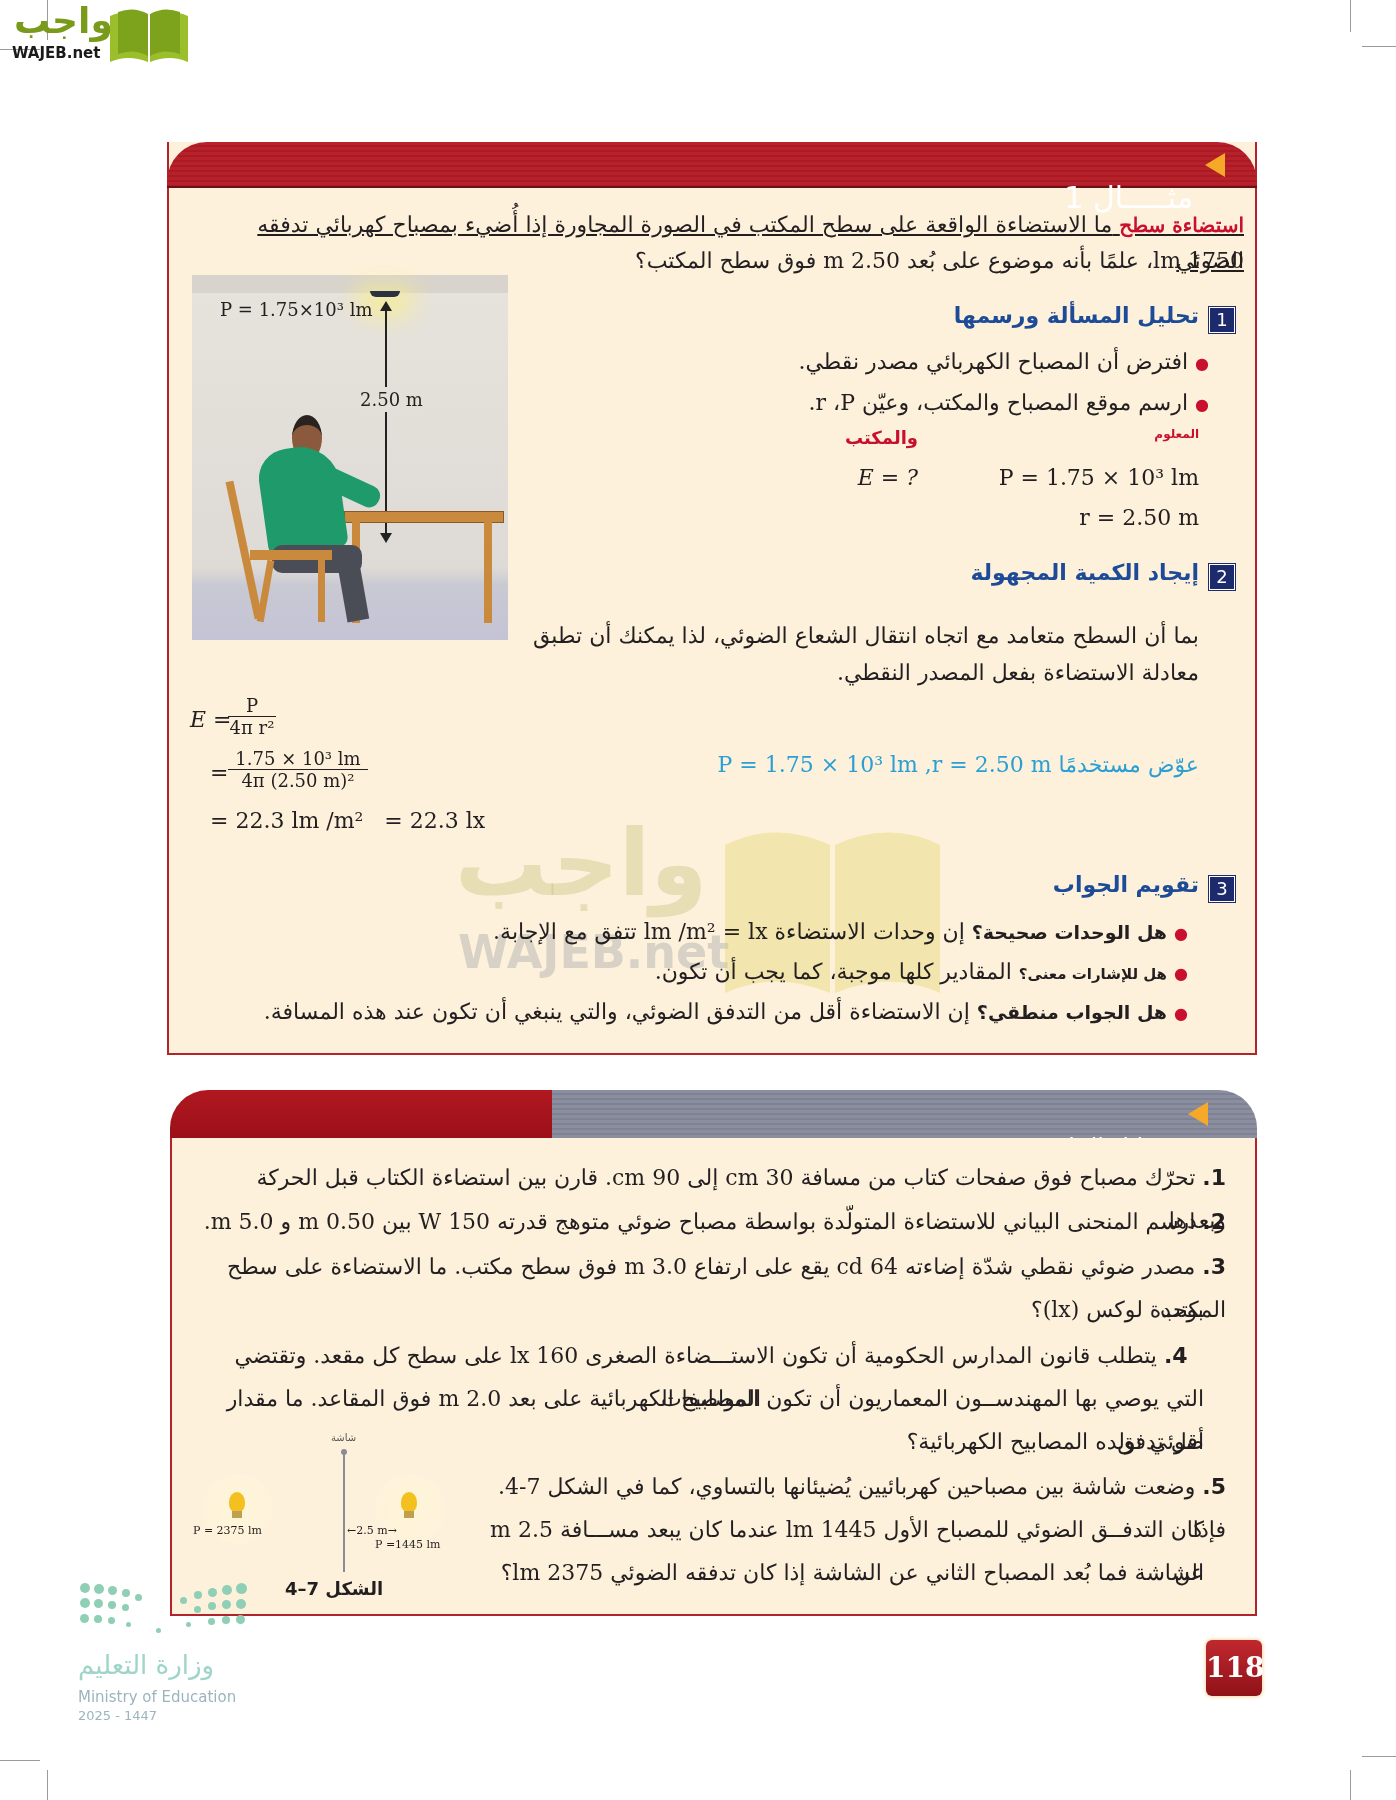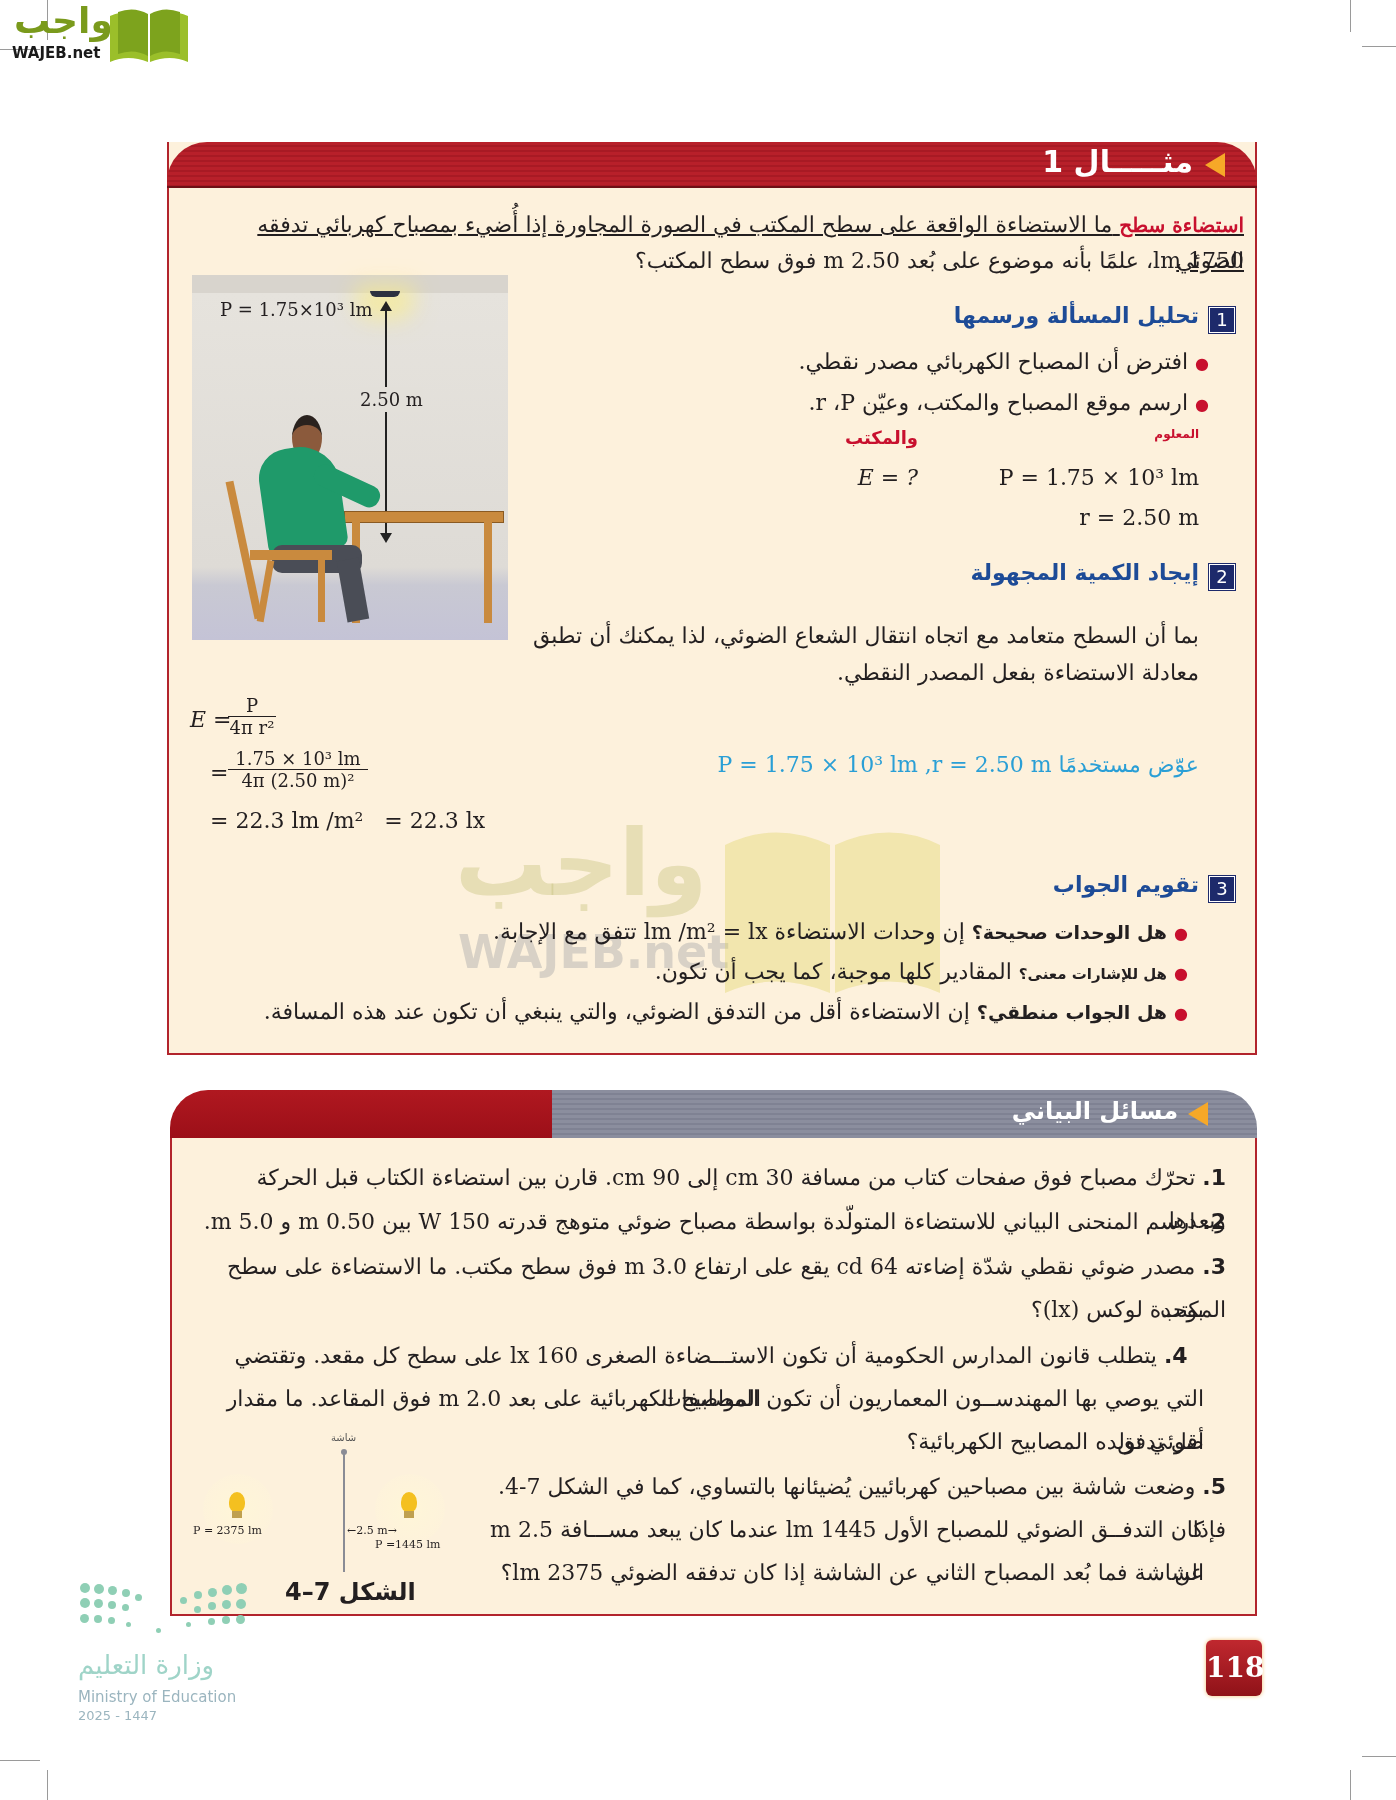--- a/index.html
+++ b/index.html
@@ -7,21 +7,21 @@
   .abs{position:absolute;}
   .rtl{direction:rtl;text-align:right;}
   
   .crop{position:absolute;background:#9a9a9a;}
   
   .logo-text{font-family:"DejaVu Sans",sans-serif;font-weight:bold;color:#7a9a1c;}
   .logo-book{position:absolute;}
   
   .ex-box{left:167px;top:142px;width:1090px;height:913px;border:2px solid #b2242c;border-top:none;background:#fdf1dc;box-sizing:border-box;}
   .ex-header{left:167px;top:142px;width:1090px;height:46px;background:repeating-linear-gradient(180deg,#b8202a 0px,#b8202a 3px,#a81a24 3px,#a81a24 5px);border-radius:40px 40px 0 0;box-sizing:border-box;border-bottom:2px solid #6e1016;}
-  .hdr-title{color:#fff;font-family:"DejaVu Sans",sans-serif;font-weight:bold;font-size:30px;}
+  .hdr-title{color:#fff;font-family:"DejaVu Sans",sans-serif;font-weight:normal;font-size:30px;margin-top:36px;}
   .tri{width:0;height:0;border-top:12px solid transparent;border-bottom:12px solid transparent;border-right:20px solid #f6a828;}
   .body-text{font-size:22px;line-height:36px;}
   .red{color:#c8102e;font-weight:bold;}
   .step-title{color:#1d4b97;font-family:"DejaVu Sans",sans-serif;font-weight:bold;font-size:22px;}
   .step-num{background:#1d2a6b;color:#fff;font-family:"DejaVu Sans",sans-serif;font-size:18px;width:24px;height:24px;line-height:24px;text-align:center;border:1px solid #fff;outline:1px solid #1d2a6b;}
   .bullet{color:#c8102e;font-size:16px;}
   .math{font-family:"DejaVu Serif",serif;font-size:22px;}
   .blue-eq{color:#2a9fd6;font-size:22px;}
   
   .illus{left:192px;top:275px;width:316px;height:365px;background:linear-gradient(180deg,#d8d4cd 0,#d8d4cd 18px,#e6e3dd 18px,#dedbd6 80%,#c9c9d3 85%,#c4c3d6 100%);}
@@ -197,21 +197,21 @@
   <div class="abs" style="left:158px;top:20px;width:2px;height:120px;background:#8a8c95;"></div>
   <div class="abs" style="left:18px;top:42px;width:70px;height:70px;border-radius:50%;background:radial-gradient(#fff6d8,rgba(255,246,216,0));"></div>
   <div class="abs" style="left:44px;top:60px;width:16px;height:20px;border-radius:50% 50% 40% 40%;background:#f4c020;"></div>
   <div class="abs" style="left:47px;top:79px;width:10px;height:7px;background:#bfa050;"></div>
   <div class="abs math" style="left:8px;top:92px;font-size:11px;">P = 2375 lm</div>
   <div class="abs" style="left:190px;top:42px;width:70px;height:70px;border-radius:50%;background:radial-gradient(#fff6d8,rgba(255,246,216,0));"></div>
   <div class="abs" style="left:216px;top:60px;width:16px;height:20px;border-radius:50% 50% 40% 40%;background:#f4c020;"></div>
   <div class="abs" style="left:219px;top:79px;width:10px;height:7px;background:#bfa050;"></div>
   <div class="abs math" style="left:162px;top:92px;font-size:11px;">←2.5 m→</div>
   <div class="abs math" style="left:190px;top:106px;font-size:11px;">P =1445 lm</div>
-  <div class="abs rtl" style="left:100px;top:146px;font-family:'DejaVu Sans',sans-serif;font-weight:bold;font-size:24px;">الشكل 7–4</div>
+  <div class="abs rtl" style="left:100px;top:146px;font-family:'DejaVu Sans',sans-serif;font-weight:bold;font-size:18px;">الشكل 7–4</div>
 </div>
 
 <div class="abs" style="left:78px;top:1580px;width:175px;height:150px;">
   <div class="moe-dot" style="left:2px;top:3px;width:10px;height:10px;"></div>
   <div class="moe-dot" style="left:16px;top:4px;width:10px;height:10px;"></div>
   <div class="moe-dot" style="left:30px;top:6px;width:9px;height:9px;"></div>
   <div class="moe-dot" style="left:44px;top:9px;width:8px;height:8px;"></div>
   <div class="moe-dot" style="left:57px;top:14px;width:7px;height:7px;"></div>
   <div class="moe-dot" style="left:2px;top:18px;width:10px;height:10px;"></div>
   <div class="moe-dot" style="left:16px;top:19px;width:9px;height:9px;"></div>

